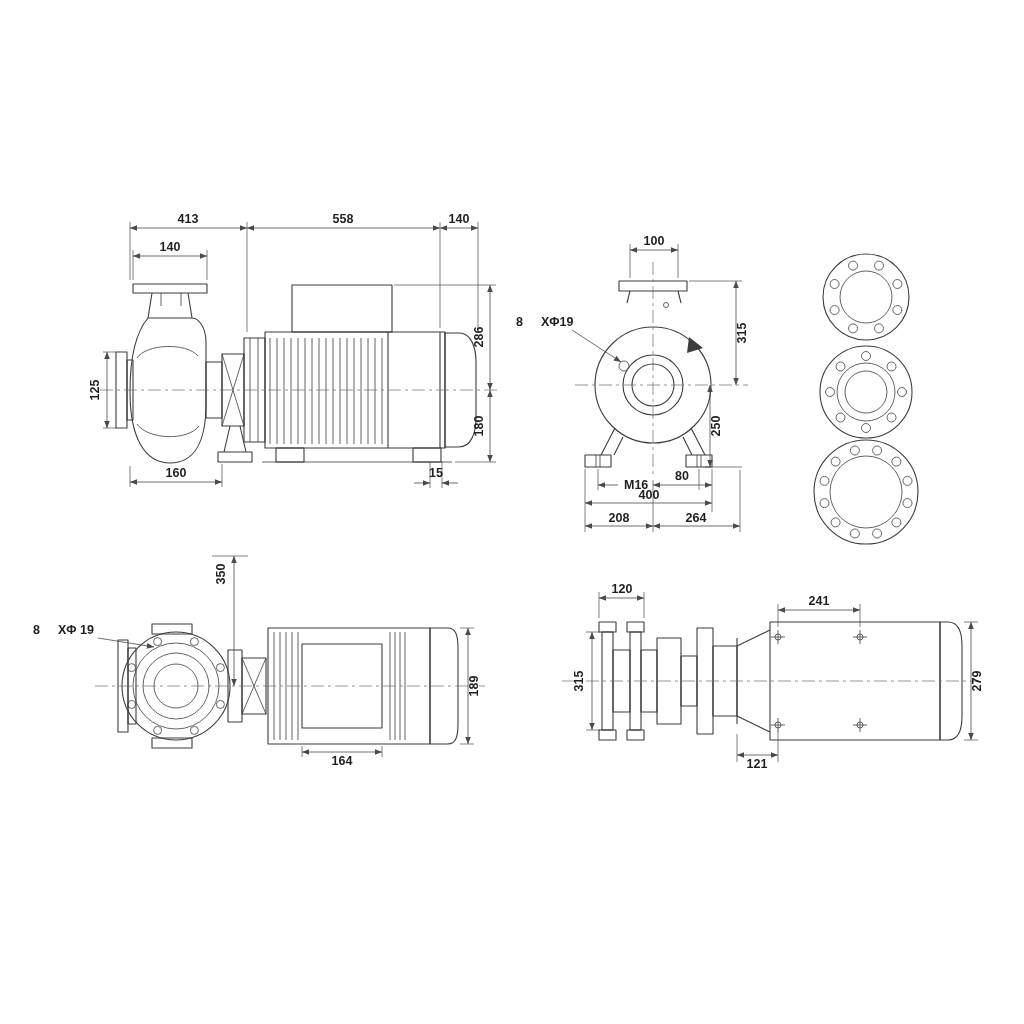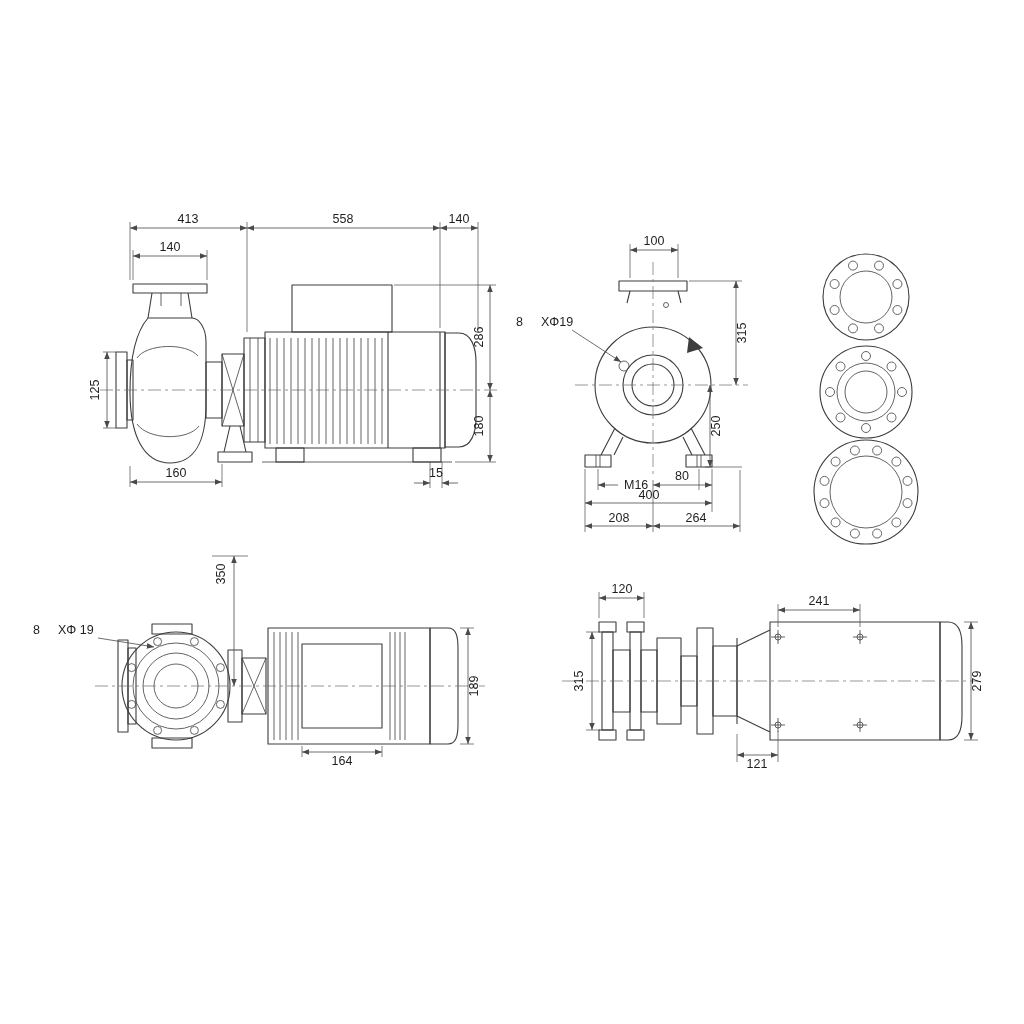--- a/index.html
+++ b/index.html
@@ -1,16 +1,16 @@
 <!DOCTYPE html>
 <html><head>
 <meta charset="utf-8">
 <style>
   html,body{margin:0;padding:0;background:#ffffff;}
-  .page{width:1024px;height:1024px;background:#ffffff;position:relative;overflow:hidden;}
+  .page{width:1024px;height:1024px;background:#ffffff;position:relative;overflow:hidden;font-weight:bold;}
   svg{display:block;}
   .ol{stroke:#3d3d3d;stroke-width:1.1;fill:none;stroke-linejoin:round;stroke-linecap:butt;}
   .thin{stroke:#3d3d3d;stroke-width:0.8;fill:none;}
   .dim{stroke:#4a4a4a;stroke-width:0.8;fill:none;}
   .ext{stroke:#4a4a4a;stroke-width:0.7;fill:none;}
   .cl{stroke:#6b6b6b;stroke-width:0.7;fill:none;stroke-dasharray:13 4 3 4;}
   .solid{fill:#3d3d3d;stroke:none;}
   text{font-family:"Liberation Sans",sans-serif;font-size:12.5px;fill:#1f1f1f;}
   .mid{text-anchor:middle;}
 </style>

